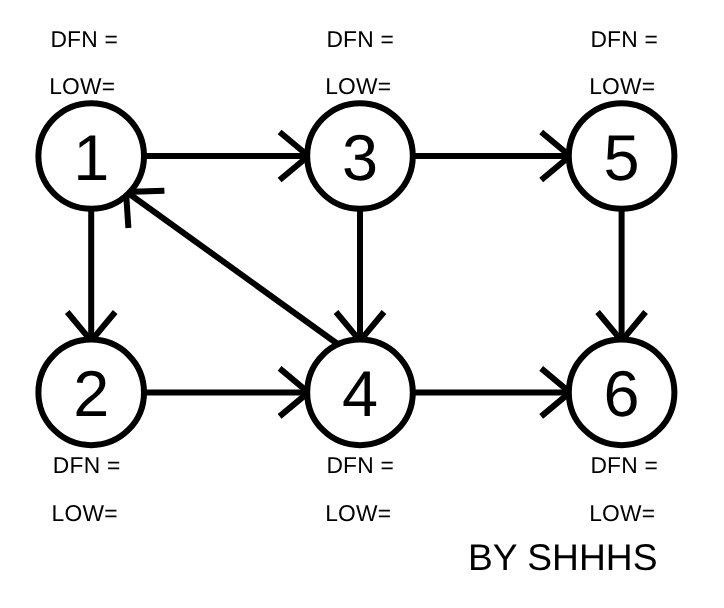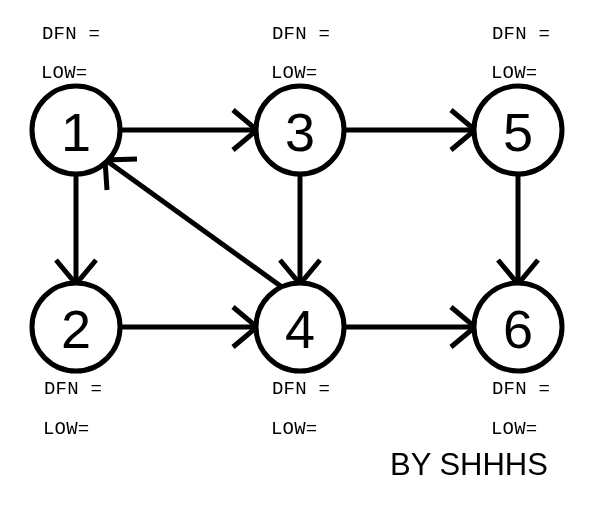--- a/index.html
+++ b/index.html
@@ -44,21 +44,21 @@
   }
   .arrow-head {
     stroke: #000000;
     stroke-width: 5;
     fill: none;
     stroke-linecap: butt;
     stroke-linejoin: miter;
   }
   .annot {
     position: absolute;
-    font-family: Liberation Mono, monospace;
+    font-family: Liberation Sans, sans-serif;
     font-size: 19px;
     color: #000000;
     white-space: pre;
     letter-spacing: 0.2px;
   }
   .signature {
     position: absolute;
     font-family: "Liberation Sans", sans-serif;
     font-size: 31px;
     color: #000000;

